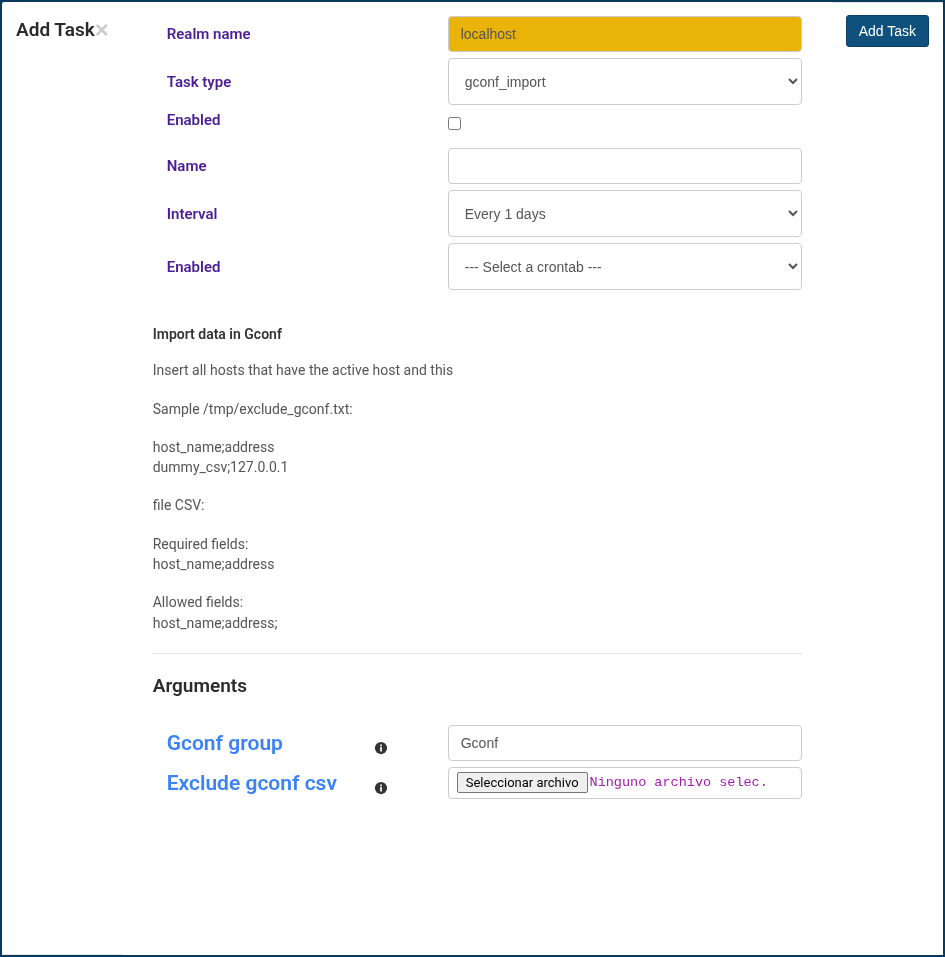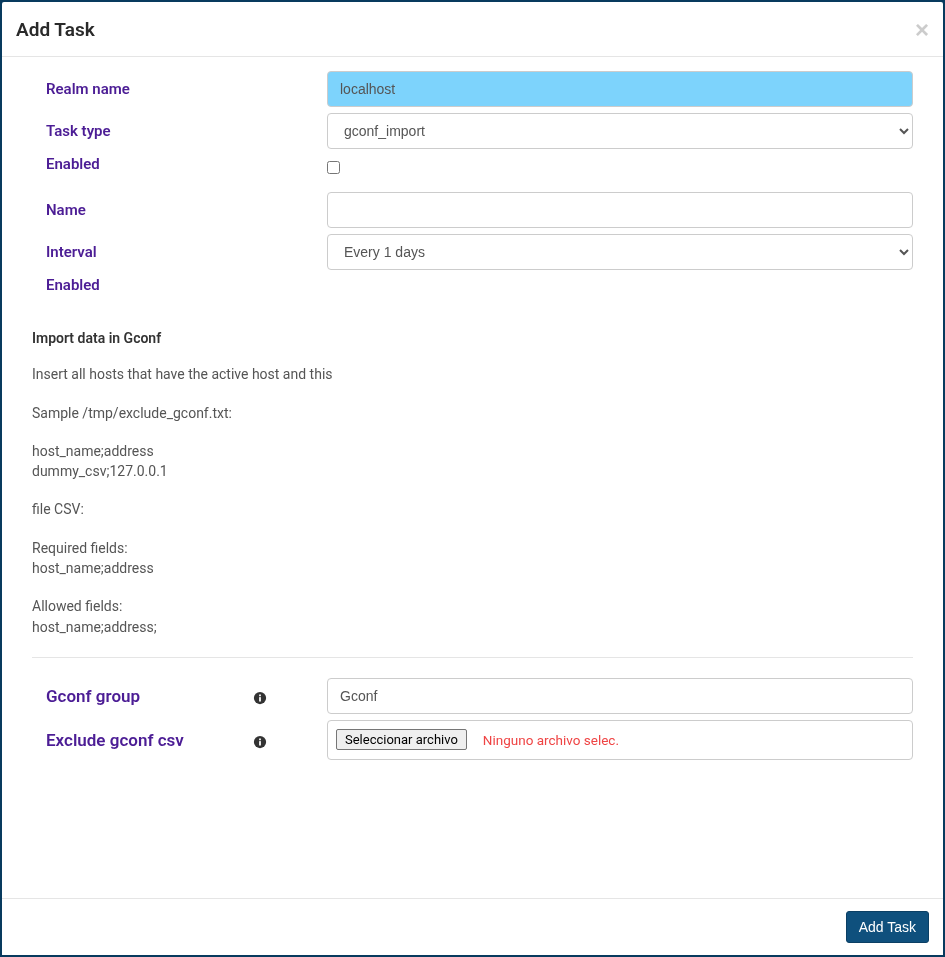--- a/index.html
+++ b/index.html
@@ -9,21 +9,21 @@
     width: 945px;
     height: 957px;
     overflow: hidden;
     color: #333;
   }
   .modal {
     background: #fff;
     margin: 2px 2px 0 2px;
     height: 953px;
     display: flex;
-    flex-direction: column;
+    flex-direction: row;
     border-radius: 2px 2px 0 0;
   }
   .modal-header {
     padding: 16px 14px 14px;
     border-bottom: 1px solid #e5e5e5;
     display: flex;
     justify-content: space-between;
     align-items: flex-start;
   }
   .modal-title {
@@ -54,45 +54,45 @@
   .form-label {
     width: 295px;
     padding-left: 14px;
     font-size: 15px;
     font-weight: 600;
     color: #4c1d95;
   }
   .arg-label {
     width: 295px;
     padding-left: 14px;
-    font-size: 17px;
-    font-weight: 600;
-    color: #4c1d95;
+    font-size: 21px;
+    font-weight: 600;
+    color: #3b82f6;
     display: flex;
     align-items: center;
     justify-content: space-between;
     padding-right: 60px;
   }
   .control-wrap { flex: 1; }
   .form-control {
     width: 100%;
     padding: 7px 12px;
     font-size: 14px;
     color: #555;
     border: 1px solid #ccc;
     border-radius: 4px;
     height: 36px;
     background: #fff;
   }
   .form-control[readonly] {
-    background: #7dd3fc;
+    background: #eab308;
     color: #555;
   }
   select.form-control {
-    height: 36px;
+    height: 47px;
   }
   .checkbox-wrap {
     padding-top: 4px;
     padding-bottom: 8px;
   }
   .desc-block {
     font-size: 14px;
     color: #555;
     line-height: 1.45;
     margin-top: 34px;
@@ -121,35 +121,36 @@
     width: 14px;
     height: 14px;
     display: inline-block;
   }
   .file-chooser {
     display: flex;
     align-items: center;
     border: 1px solid #ccc;
     border-radius: 4px;
     padding: 8px 8px;
-    height: 40px;
+    height: 32px;
   }
   .file-btn {
     font-size: 13px;
     padding: 2px 8px;
     border: 1px solid #767676;
     background: #efefef;
     border-radius: 2px;
     cursor: pointer;
     font-family: inherit;
   }
   .file-text {
-    margin-left: 16px;
+    margin-left: 2px;
     font-size: 13.5px;
-    color: #ef4444;
+    color: #a21caf;
+    font-family: Liberation Mono, monospace;
   }
   .modal-footer {
     border-top: 1px solid #e5e5e5;
     padding: 12px 14px;
     text-align: right;
   }
   .btn-primary {
     background: #0f507d;
     color: #fff;
     border: 1px solid #0b3f64;
@@ -210,20 +211,25 @@
       <label class="form-label">Interval</label>
       <div class="control-wrap">
         <select class="form-control">
           <option>Every 1 days</option>
         </select>
       </div>
     </div>
 
     <div class="form-group">
       <label class="form-label">Enabled</label>
+      <div class="control-wrap">
+        <select class="form-control">
+          <option>--- Select a crontab ---</option>
+        </select>
+      </div>
     </div>
 
     <div class="desc-block">
       <div class="desc-title">Import data in Gconf</div>
       <div class="desc-para">
         <div>Insert all hosts that have the active host and this</div>
       </div>
       <div class="desc-para">Sample /tmp/exclude_gconf.txt:</div>
       <div class="desc-para">
         <div>host_name;address</div>
@@ -235,20 +241,21 @@
         <div>host_name;address</div>
       </div>
       <div class="desc-para-sm">
         <div>Allowed fields:</div>
         <div>host_name;address;</div>
       </div>
     </div>
 
     <hr class="sep">
 
+    <div class="sect-title">Arguments</div>
 
     <div class="arg-group">
       <div class="arg-label">
         <span>Gconf group</span>
         <span class="info-icon">
           <svg viewBox="0 0 16 16" width="14" height="14" fill="#333">
               <circle cx="8" cy="8" r="7"></circle>
               <rect x="7" y="7" width="2" height="5" fill="#fff"></rect>
               <rect x="7" y="4" width="2" height="2" fill="#fff"></rect>
             </svg>

